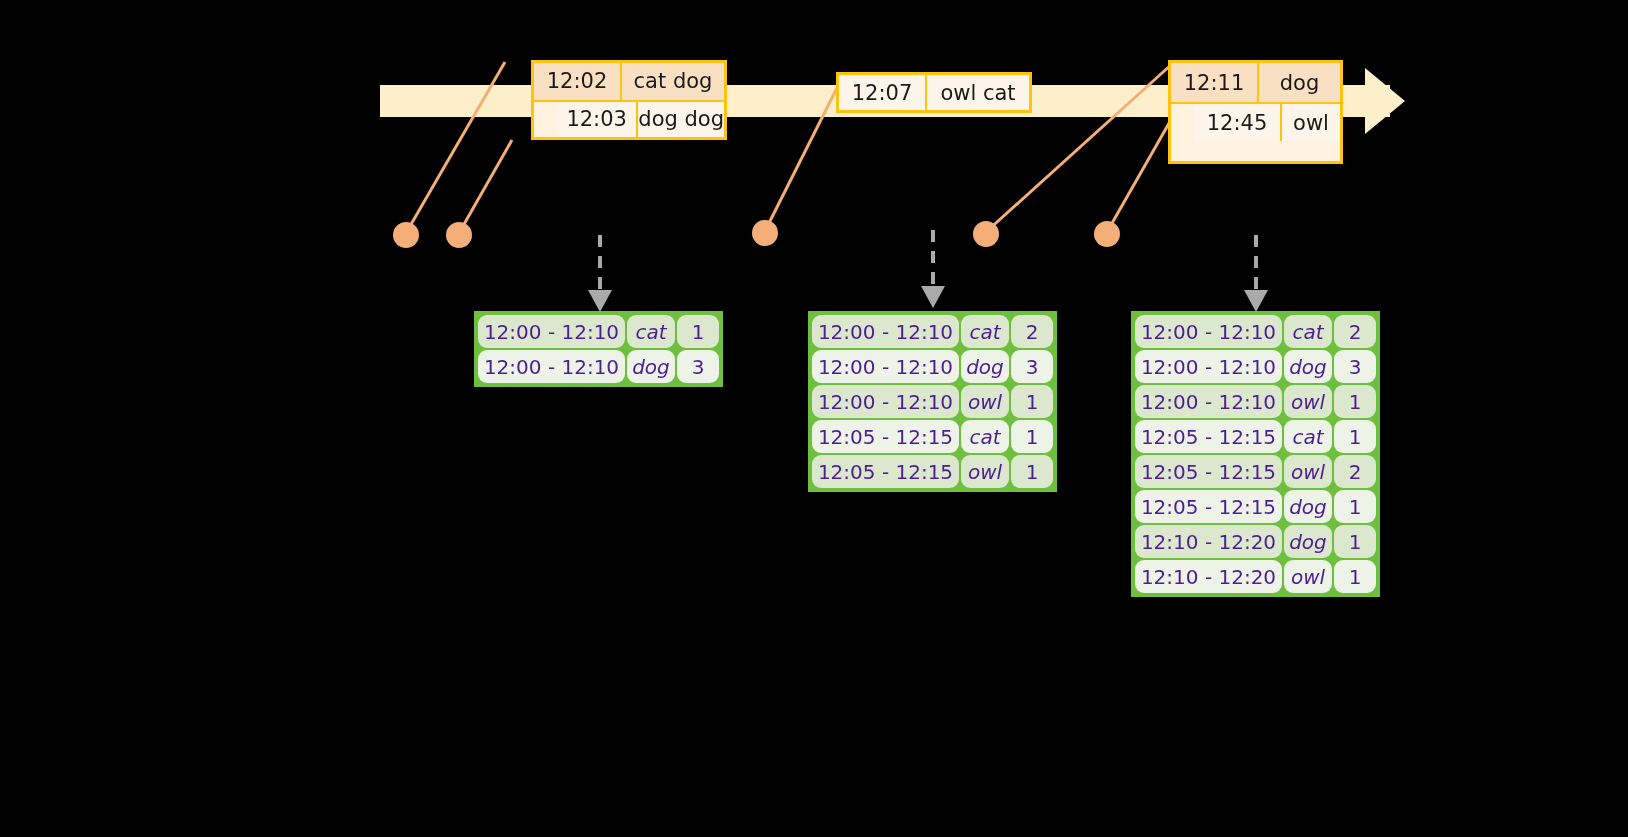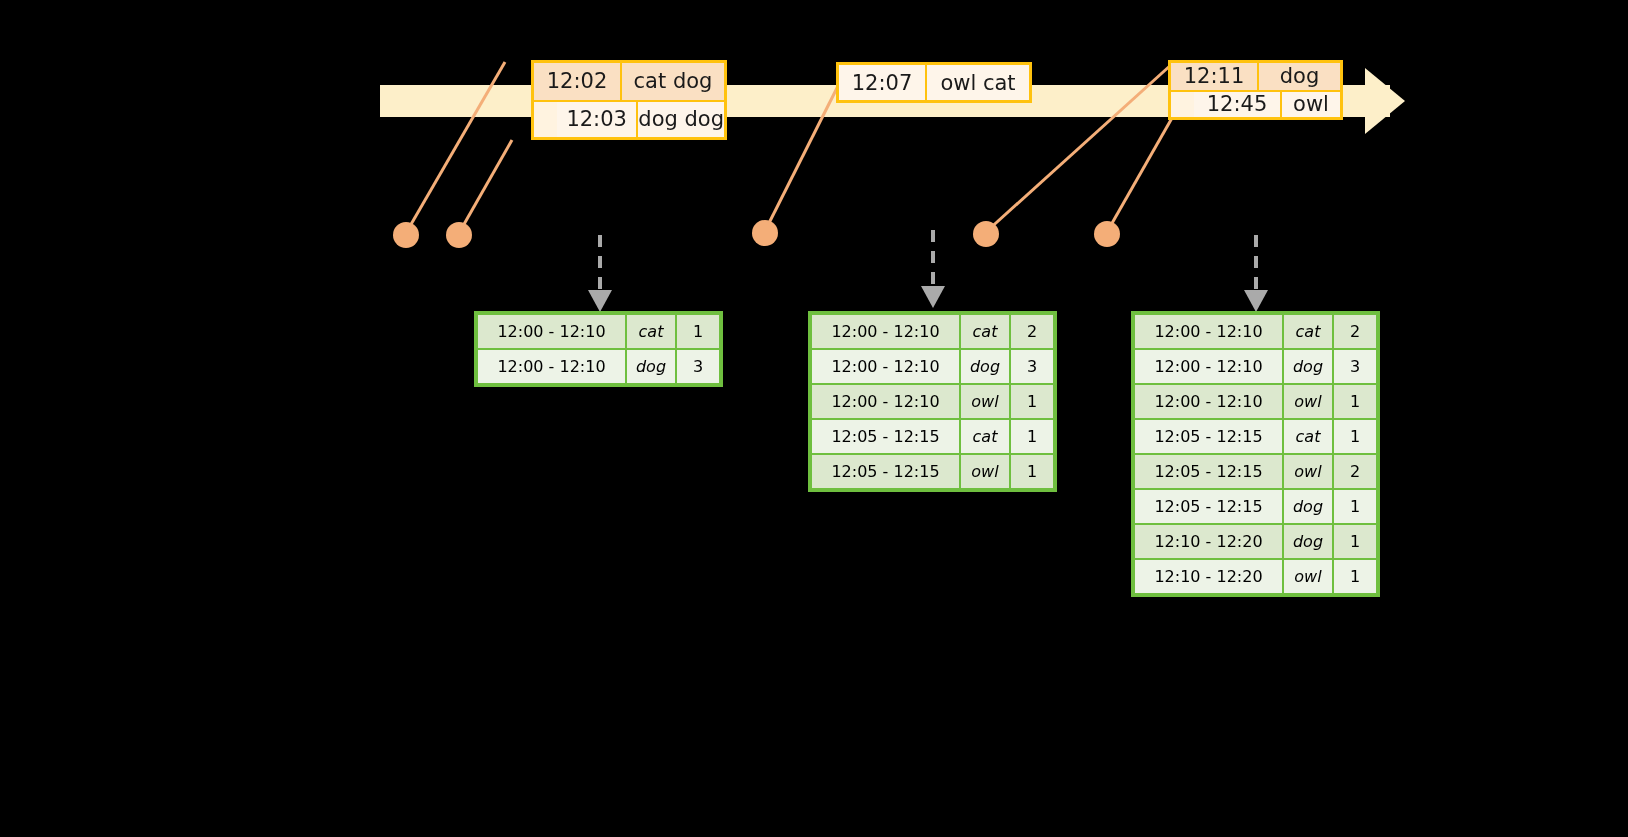--- a/index.html
+++ b/index.html
@@ -72,24 +72,25 @@
     display: flex;
     flex-direction: row;
     height: 33px;
     gap: 2px;
   }
   .agg-cell {
     box-sizing: border-box;
     display: flex;
     align-items: center;
     justify-content: center;
-    font-size: 16px;
-    color: #000000;
+    font-size: 20px;
+    color: #4c1d95;
     background: #EDF3E7;
     white-space: nowrap;
+    border-radius: 9px;
   }
   .agg-row.shaded .agg-cell { background: #DCE8CE; }
   .agg-cell.window { flex: 1; }
   .agg-cell.key { width: 48px; font-style: italic; }
   .agg-cell.count { width: 42px; }
 </style>
 </head>
 <body>
 
 <div id="stage">
@@ -133,28 +134,28 @@
     <div class="event-row shaded">
       <div class="event-cell time">12:02</div>
       <div class="event-cell words">cat dog</div>
     </div>
     <div class="event-row">
       <div class="event-cell time">12:03</div>
       <div class="event-cell words">dog dog</div>
     </div>
   </div>
 
-  <div class="event-box" style="left:836px; top:62px; width:196px; height:41px;">
+  <div class="event-box" style="left:836px; top:72px; width:196px; height:41px;">
     <div class="event-row">
       <div class="event-cell time">12:07</div>
       <div class="event-cell words">owl cat</div>
     </div>
   </div>
 
-  <div class="event-box" style="left:1168px; top:60px; width:175px; height:60px;">
+  <div class="event-box" style="left:1168px; top:60px; width:175px; height:104px;">
     <div class="event-row shaded">
       <div class="event-cell time">12:11</div>
       <div class="event-cell words">dog</div>
     </div>
     <div class="event-row">
       <div class="event-cell time">12:45</div>
       <div class="event-cell words">owl</div>
     </div>
   </div>
 

